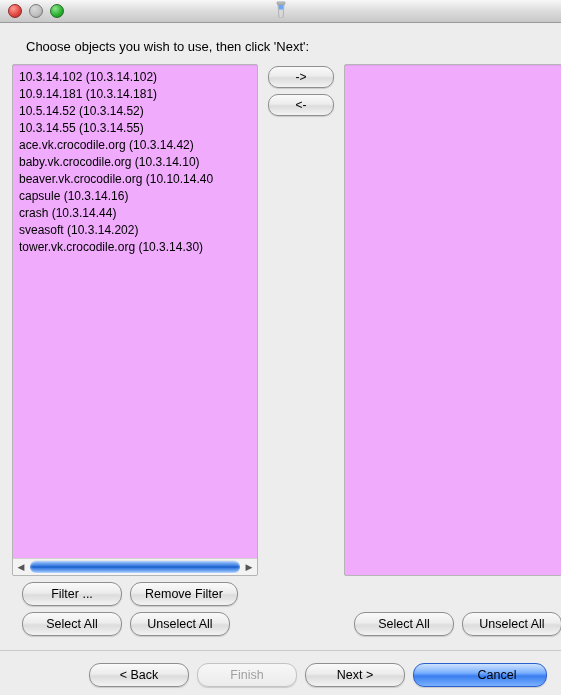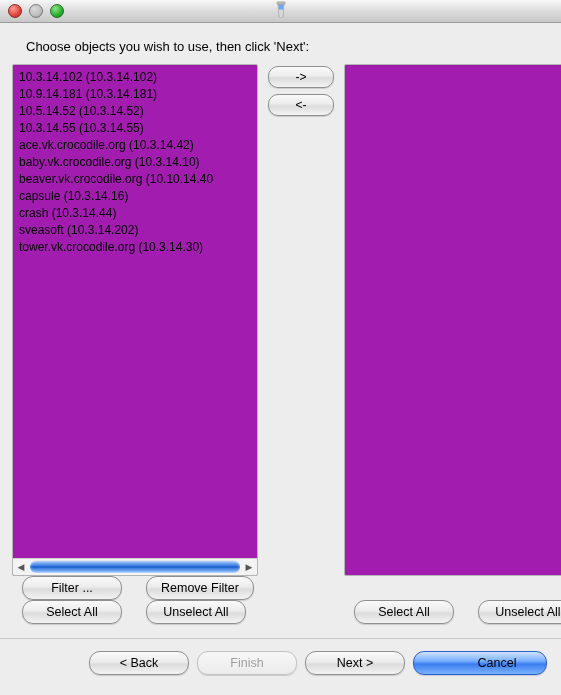--- a/index.html
+++ b/index.html
@@ -68,21 +68,21 @@
     flex: 0 0 246px;
     display: flex;
     flex-direction: column;
   }
   .listbox-wrap.right {
     flex: 0 0 200px;
   }
 
   .listbox {
     flex: 1 1 auto;
-    background: #a21caf;
+    background: #f0abfc;
     border: 1px solid #b5b5b5;
     border-radius: 2px;
     overflow: hidden;
     position: relative;
     box-shadow: inset 0 1px 0 rgba(0,0,0,0.05);
     height: 510px;
   }
   .listbox-inner {
     padding: 4px 4px 2px 6px;
     font-size: 12px;
@@ -142,22 +142,23 @@
   .center-arrows {
     flex: 0 0 62px;
     display: flex;
     flex-direction: column;
     align-items: center;
     padding-top: 2px;
     gap: 6px;
   }
 
   .btn-row {
-    display: flex;
-    gap: 24px;
+    margin-top: 6px;
+    display: flex;
+    gap: 8px;
     padding-left: 10px;
   }
 
   
   .aqua-btn {
     display: inline-flex;
     align-items: center;
     justify-content: center;
     height: 22px;
     min-width: 70px;

